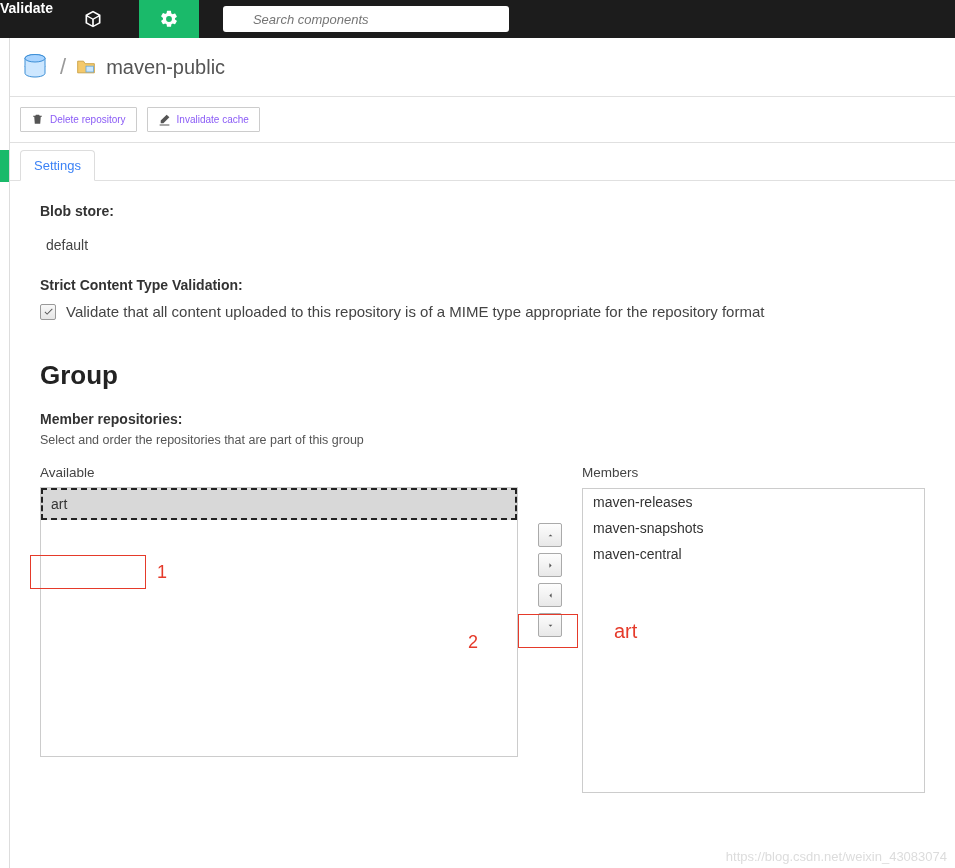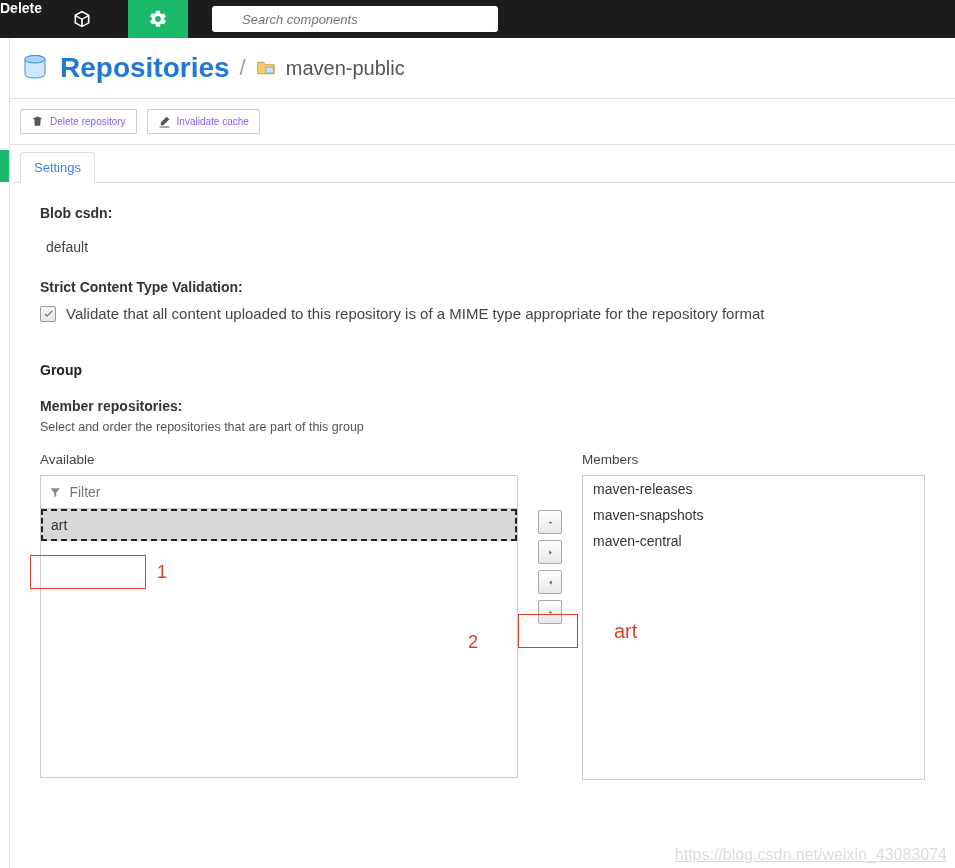--- a/index.html
+++ b/index.html
@@ -133,21 +133,21 @@
   .fieldlabel { font-weight:bold; font-size:14px; margin-bottom:10px;}
   .fieldval { font-size:14px; color:#444; padding-left:6px; margin-bottom:24px;margin-top:18px;}
   .chkrow { display:flex; align-items:center; gap:10px; margin-top:8px;}
   .chk {
     width:16px;height:16px;border:1px solid #999;border-radius:2px;
     background:linear-gradient(#f8f8f8,#e6e6e6);
     display:flex;align-items:center;justify-content:center;
   }
   .chk svg{width:11px;height:11px;fill:#555;}
   .chkrow span { font-size:15px;color:#444;}
-  .grouph { font-size:14px; font-weight:bold; margin:40px 0 20px 0; color:#222;}
+  .grouph { font-size:26px; font-weight:bold; margin:40px 0 20px 0; color:#222;}
   .grouplabel { font-weight:bold; font-size:14px; margin-bottom:6px;}
   .groupdesc { font-size:12.5px; color:#555; margin-bottom:18px;}
   
   .dual { display:flex; gap:12px; align-items:flex-start;}
   .col { display:flex; flex-direction:column; }
   .col.left { width:478px;}
   .col.right { flex:1; }
   .colh { font-size:13.5px; color:#444; margin-bottom:8px; }
   .filterbox {
     border:1px solid #ccc; height:34px;
@@ -196,28 +196,28 @@
     pointer-events:none;
   }
   .redtext {
     position:absolute;
     color:#e53a2a;
     font-size:18px;
     pointer-events:none;
   }
   .watermark {
     position:absolute; right:8px; bottom:4px;
-    color:#dcdcdc; font-size:16px;text-decoration:underline;
+    color:#dcdcdc; font-size:13px;
   }
 </style>
 </head>
 <body>
 
 <div class="topbar">
-  <span class="brand">Delete</span>
+  <span class="brand">Validate</span>
   <div class="cube">
     <svg viewBox="0 0 24 24">
         <path d="M12 2 3 7v10l9 5 9-5V7l-9-5zm0 2.2 6.5 3.6L12 11.4 5.5 7.8 12 4.2zM5 9.2l6 3.3v7L5 16.2v-7zm14 0v7l-6 3.3v-7l6-3.3z"></path>
       </svg>
   </div>
   <div class="gearbtn">
     <svg viewBox="0 0 24 24">
         <path d="M19.14 12.94a7 7 0 0 0 .05-.94 7 7 0 0 0-.05-.94l2.03-1.58a.5.5 0 0 0 .12-.64l-1.92-3.32a.5.5 0 0 0-.6-.22l-2.39.96a7.03 7.03 0 0 0-1.62-.94l-.36-2.54A.5.5 0 0 0 14 2h-4a.5.5 0 0 0-.49.42l-.36 2.54c-.58.24-1.12.55-1.62.94l-2.39-.96a.5.5 0 0 0-.6.22L2.62 8.48a.5.5 0 0 0 .12.64l2.03 1.58a7 7 0 0 0-.05.94 7 7 0 0 0 .05.94l-2.03 1.58a.5.5 0 0 0-.12.64l1.92 3.32c.13.22.39.31.6.22l2.39-.96c.5.39 1.04.7 1.62.94l.36 2.54c.04.24.25.42.49.42h4c.24 0 .45-.18.49-.42l.36-2.54c.58-.24 1.12-.55 1.62-.94l2.39.96c.21.09.47 0 .6-.22l1.92-3.32a.5.5 0 0 0-.12-.64l-2.03-1.58zM12 15.5A3.5 3.5 0 1 1 15.5 12 3.5 3.5 0 0 1 12 15.5z"></path>
       </svg>
   </div>
@@ -233,21 +233,20 @@
 
 <div class="main">
 
   <div class="crumbs">
     <svg class="dbicon" viewBox="0 0 24 24">
       <ellipse cx="12" cy="5" rx="8" ry="3" fill="#66b3ff" stroke="#3d8fd6" stroke-width="0.8"></ellipse>
       <path d="M4 5v6c0 1.66 3.58 3 8 3s8-1.34 8-3V5" fill="#cde7ff" stroke="#3d8fd6" stroke-width="0.8"></path>
       <path d="M4 11v6c0 1.66 3.58 3 8 3s8-1.34 8-3v-6" fill="#cde7ff" stroke="#3d8fd6" stroke-width="0.8"></path>
       <ellipse cx="12" cy="5" rx="8" ry="3" fill="#a9d4ff" stroke="#3d8fd6" stroke-width="0.8"></ellipse>
     </svg>
-    <span class="reptxt">Repositories</span>
     <span class="slash">/</span>
     <svg class="foldericon" viewBox="0 0 24 20">
       <path d="M2 3h7l2 3h11v11H2z" fill="#f4c96c" stroke="#c79a38"></path>
       <rect x="12" y="9" width="9" height="7" fill="#c8e6ff" stroke="#6aa8d8"></rect>
     </svg>
     <span class="pub">maven-public</span>
   </div>
 
   <div class="actions">
     <button class="btn">
@@ -263,47 +262,41 @@
       <span>Invalidate cache</span>
     </button>
   </div>
 
   <div class="tabs">
     <div class="tab">Settings</div>
   </div>
 
   <div class="settings">
 
-    <div class="fieldlabel">Blob csdn:</div>
+    <div class="fieldlabel">Blob store:</div>
     <div class="fieldval">default</div>
 
     <div class="fieldlabel">Strict Content Type Validation:</div>
     <div class="chkrow">
       <div class="chk">
         <svg viewBox="0 0 24 24">
             <path d="M9 16.2 4.8 12l-1.4 1.4L9 19l12-12-1.4-1.4z"></path>
           </svg>
       </div>
       <span>Validate that all content uploaded to this repository is of a MIME type appropriate for the repository format</span>
     </div>
 
     <div class="grouph">Group</div>
     <div class="grouplabel">Member repositories:</div>
     <div class="groupdesc">Select and order the repositories that are part of this group</div>
 
     <div class="dual">
 
       <div class="col left">
         <div class="colh">Available</div>
-        <div class="filterbox">
-          <svg viewBox="0 0 24 24">
-              <path d="M3 4h18l-7 9v6l-4 2v-8L3 4z"></path>
-            </svg>
-          <input placeholder="Filter" style="">
-        </div>
         <div class="listbox left">
           <div class="selitem">art</div>
         </div>
       </div>
 
       <div class="transfer">
         <div class="tbtn">
           <svg viewBox="0 0 24 24">
               <path d="M7 14l5-5 5 5z"></path>
             </svg>

